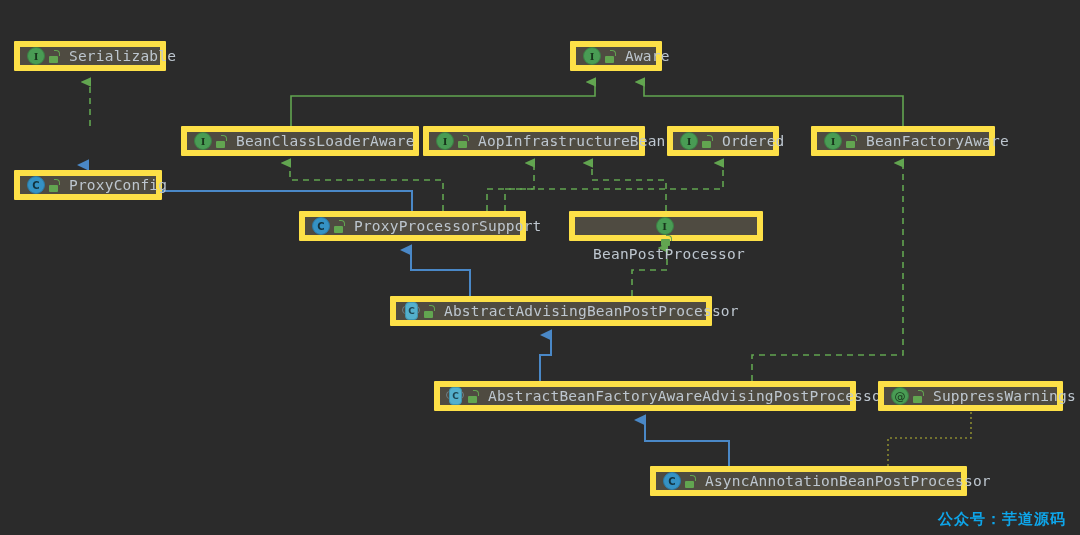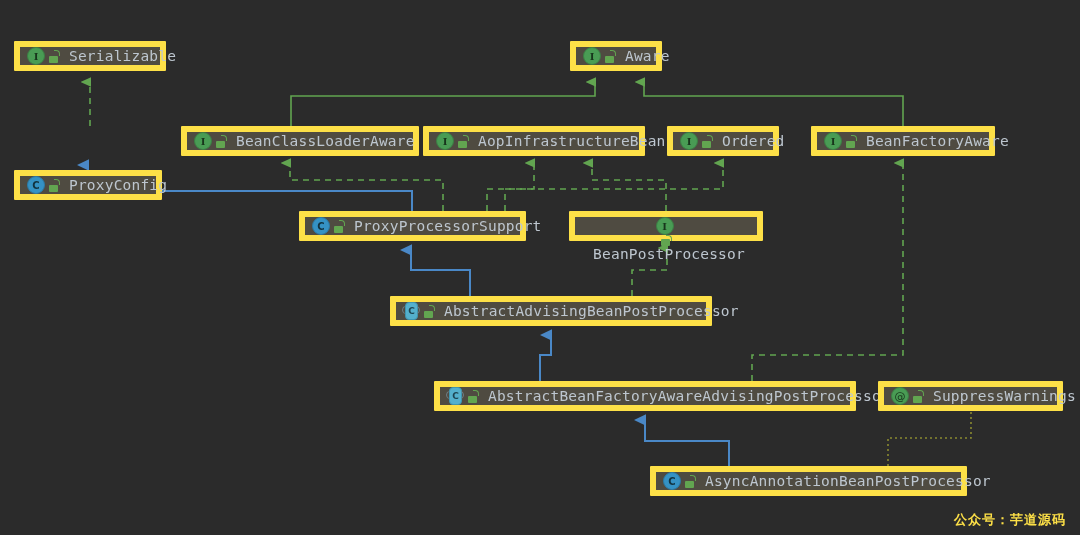--- a/index.html
+++ b/index.html
@@ -170,23 +170,23 @@
     border: 1.6px solid #62a550;
     border-bottom: none;
     border-left: none;
     border-radius: 0 4px 0 0;
     box-sizing: border-box;
   }
   .watermark {
     position: absolute;
     right: 14px;
     bottom: 6px;
-    color: #fde047;
+    color: #0ea5e9;
     font-family: "DejaVu Sans", sans-serif;
-    font-size: 13px;
+    font-size: 15px;
     font-weight: bold;
     letter-spacing: 1px;
     z-index: 6;
   }
 </style>
 </head>
 <body>
 
 <div id="canvas">
 

